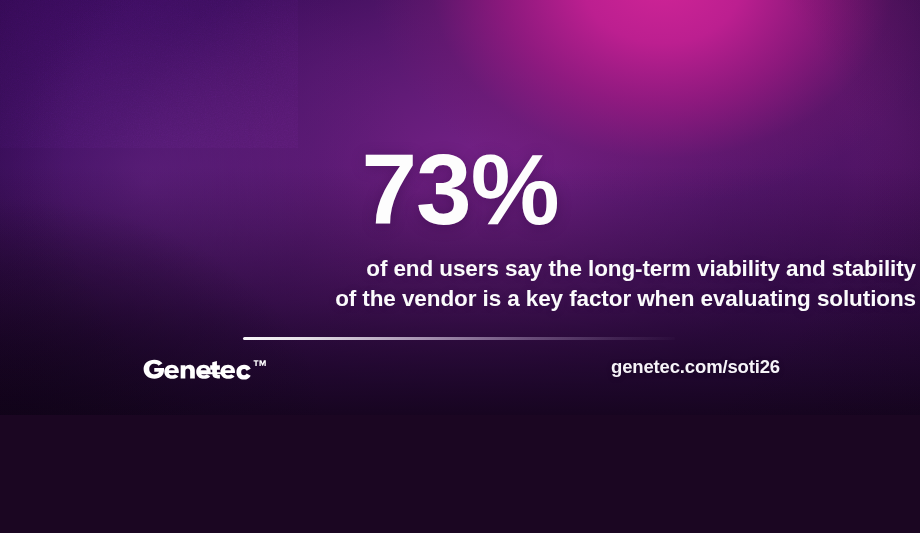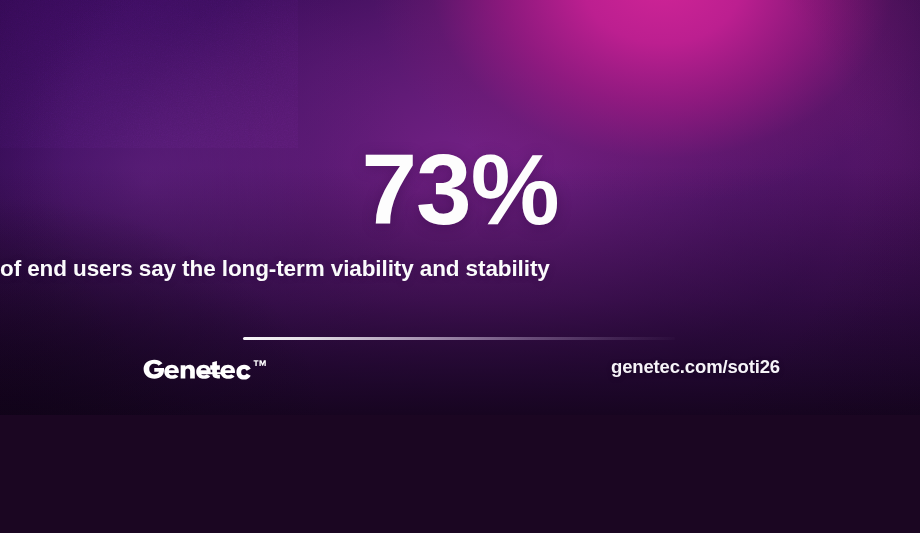--- a/index.html
+++ b/index.html
@@ -93,22 +93,22 @@
     font-size:100px;
     font-weight:700;
     letter-spacing:-1px;
     line-height:1;
     color:#fdfdfd;
     text-shadow:0 2px 14px rgba(40,0,60,0.34);
   }
 
   .body-copy {
     position:absolute;
-    top:254px; left:0; right:10px;
-    text-align:left;
+    top:254px; left:0; right:4px;
+    text-align:right;
     font-size:22.5px;
     font-weight:700;
     line-height:30px;
     letter-spacing:-0.1px;
     color:#fbfbfc;
     text-shadow:0 1px 7px rgba(40,0,60,0.30);
   }
   .body-copy .ln { display:block; white-space:nowrap; }
 
   .divider {
@@ -167,20 +167,21 @@
     </filter>
     <rect width="100%" height="100%" filter="url(#noiseFilter)"></rect>
   </svg>
 
   <div class="content">
 
     <div class="stat">73%</div>
 
     <div class="body-copy">
       <span class="ln">of end users say the long-term viability and stability</span>
+      <span class="ln">of the vendor is a key factor when evaluating solutions</span>
     </div>
 
     <div class="divider"></div>
 
     <div class="logo">
       <svg viewBox="0 0 200 40" xmlns="http://www.w3.org/2000/svg" aria-label="Genetec">
         <g fill="#ffffff">
 
           <path d="M20.4 7.2c6.0 0 10.4 2.2 12.6 5.6l-6.1 3.6c-1.3-1.9-3.5-3.0-6.4-3.0
                    -4.6 0-7.8 3.2-7.8 8.0 0 4.9 3.2 8.1 8.2 8.1 3.5 0 5.9-1.4 6.9-3.7h-7.4v-5.9

